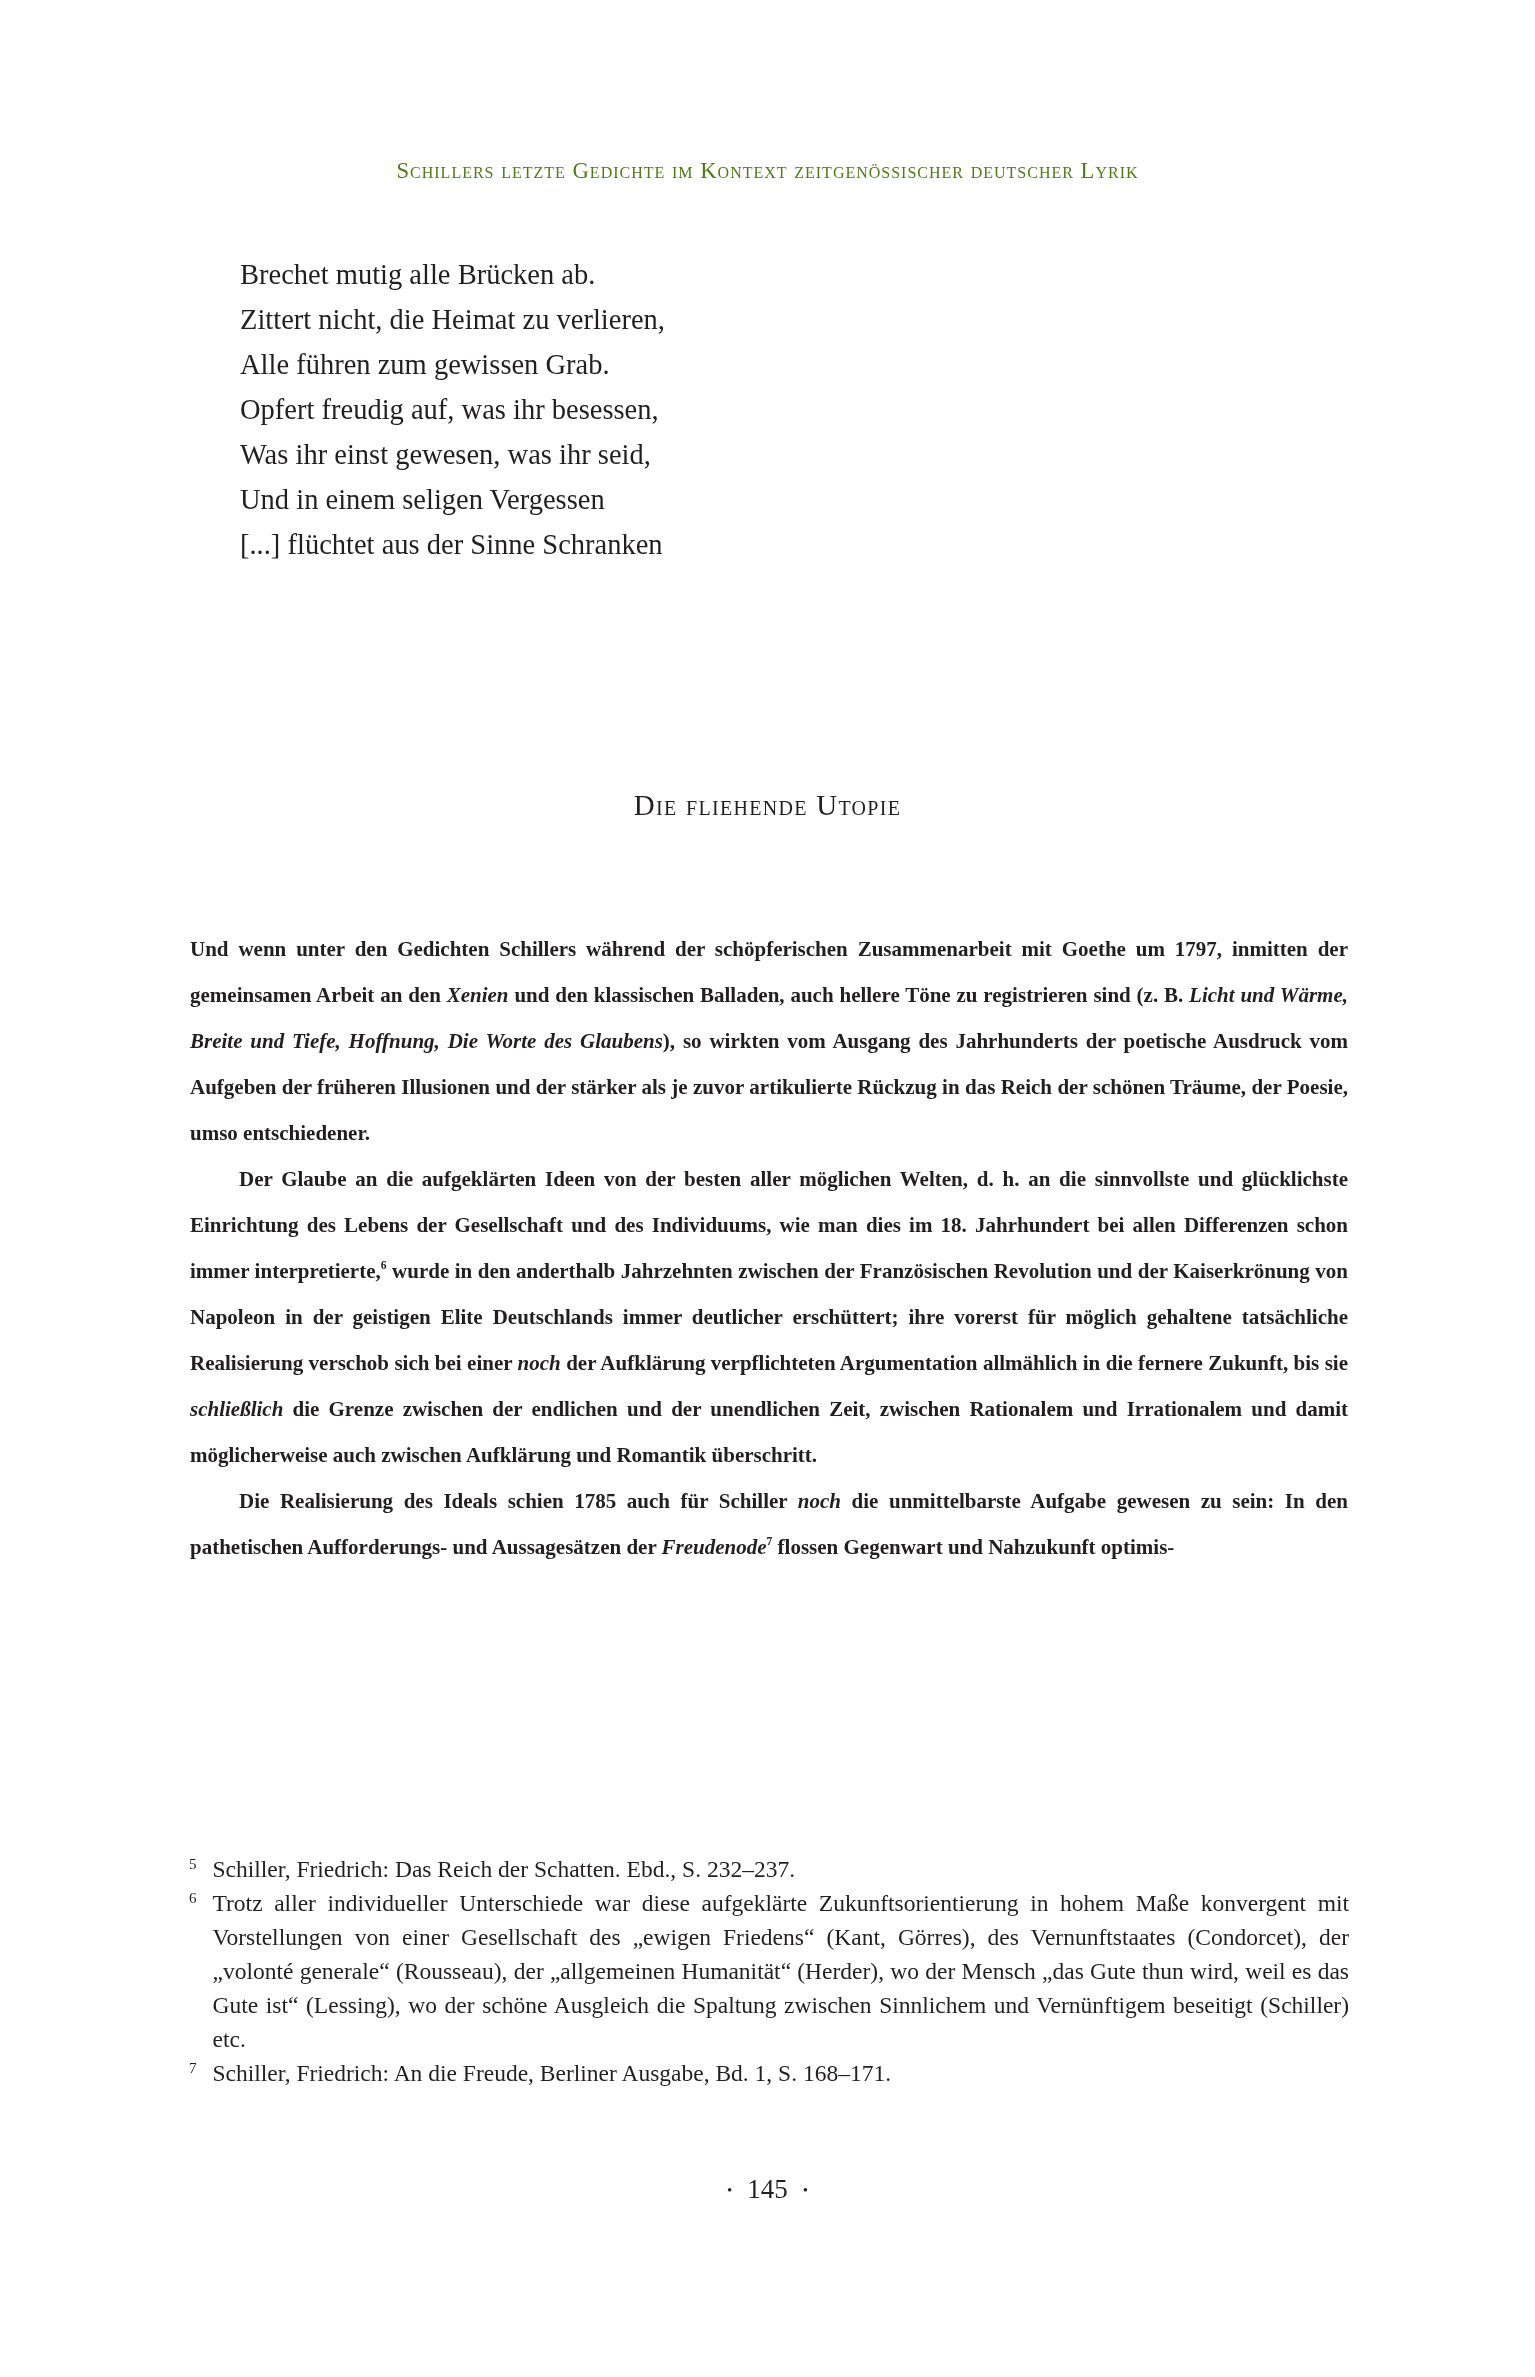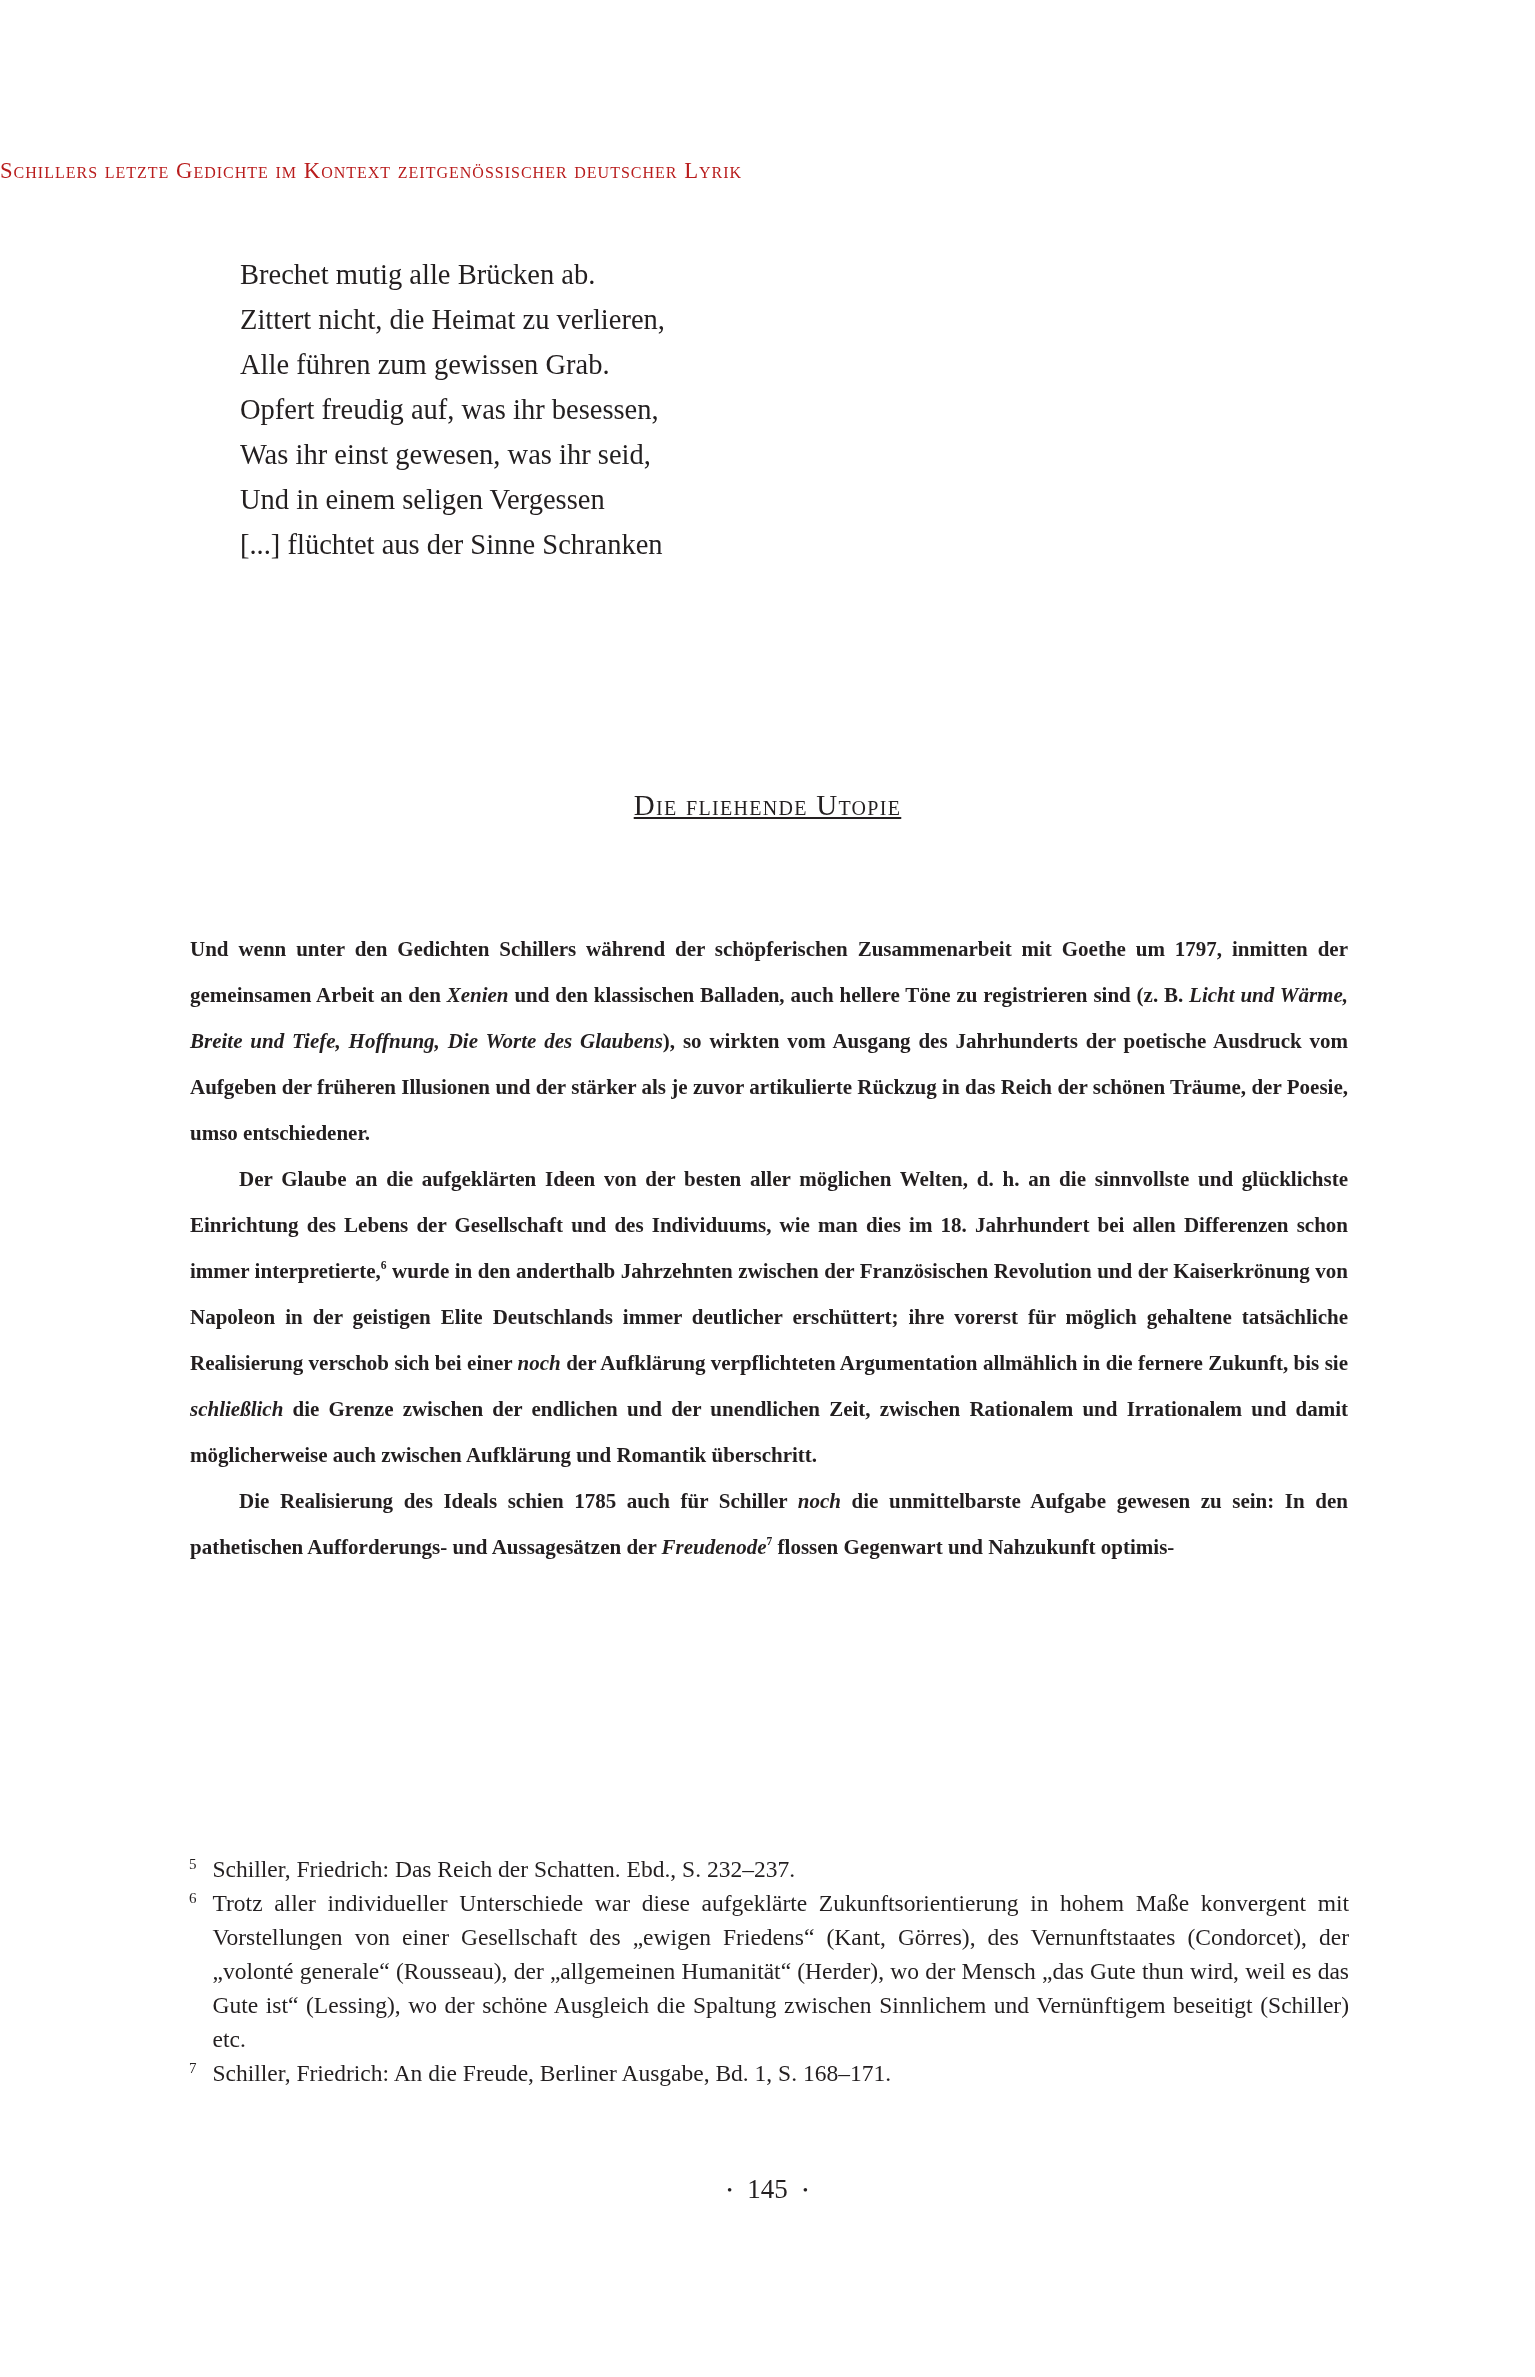--- a/index.html
+++ b/index.html
@@ -1,24 +1,24 @@
 <!DOCTYPE html>
 <html style="font-size:13.4px"><head>
 <meta charset="utf-8">
 <style>
   html, body { margin: 0; padding: 0; background: #ffffff; }
   body { width: 1535px; height: 2377px; position: relative; overflow: hidden; color: #231f20;
          font-family: "Liberation Serif", "DejaVu Serif", serif; }
-  .running-head { position: absolute; left: 0; right: 0; top: 158px; 
-         font-size: 22.7px; font-variant: small-caps; letter-spacing: 1px; color: #b91c1c; }
+  .running-head { position: absolute; left: 0; right: 0; top: 158px; text-align: center;
+         font-size: 22.7px; font-variant: small-caps; letter-spacing: 1px; color: #4d7c0f; }
   .poem { position: absolute; left: 240px; top: 252px; font-size: 28.5px; line-height: 45px; }
   .poem-line { display: block; white-space: nowrap; }
   sup { font-size: 0.55em; vertical-align: 0.75em; line-height: 0; }
   .section-heading { position: absolute; left: 0; right: 0; top: 789px; text-align: center;
-         font-size: 29px; font-variant: small-caps; letter-spacing: 1.3px; text-decoration: underline; }
+         font-size: 29px; font-variant: small-caps; letter-spacing: 1.3px; }
   .body-text { position: absolute; left: 190px; width: 1158px; top: 926px; font-size: 21px; line-height: 46px;
          text-align: justify; hyphens: manual; font-weight: bold; }
   .body-text p { margin: 0; }
   .body-text p.indent { text-indent: 49px; }
   .footnotes { position: absolute; left: 189px; width: 1160px; top: 1852px; font-size: 23.5px; line-height: 34px; }
   .footnote { position: relative; padding-left: 23.5px; text-align: justify; }
   .fn-num { position: absolute; left: 0; top: -5px; font-size: 15px; }
   .page-number { position: absolute; left: 0; right: 0; top: 2174px; text-align: center; font-size: 27px; }
   .page-number .dot { font-size: 15px; vertical-align: 3.4px; margin: 0 15px; }
   i { font-style: italic; }

